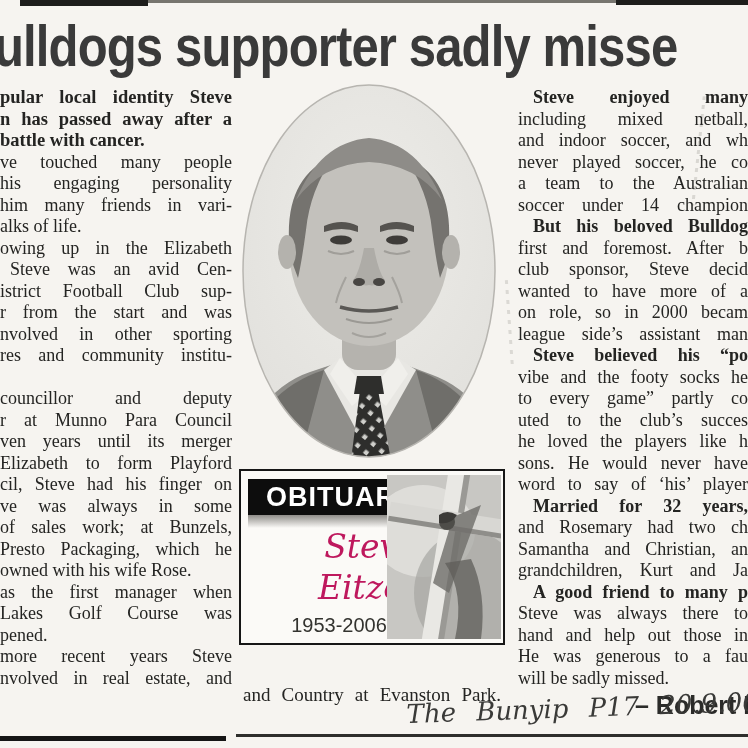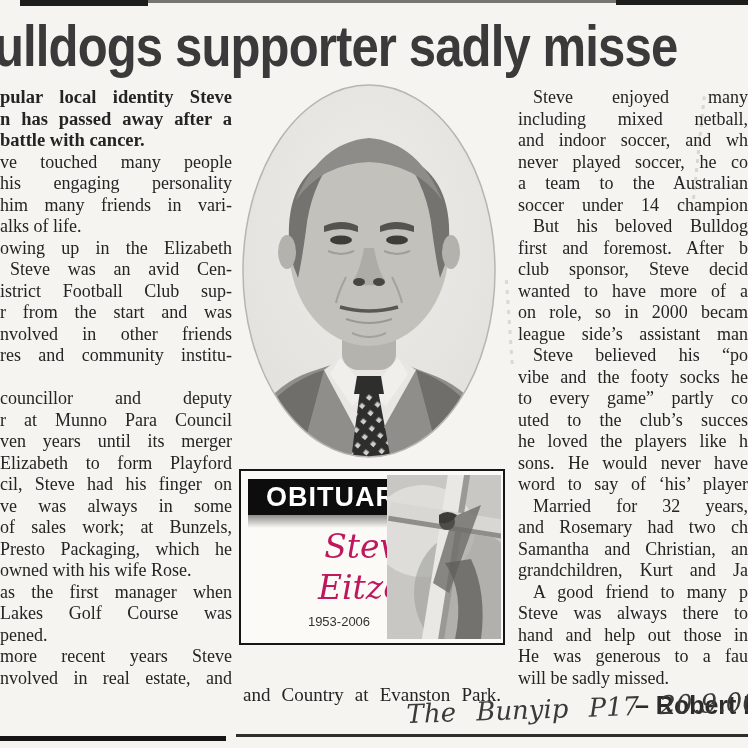--- a/index.html
+++ b/index.html
@@ -13,39 +13,39 @@
     font-family:"Liberation Sans", sans-serif;font-weight:bold;font-size:57px;
     letter-spacing:-1px;color:#3a3a3a;transform:scaleX(.86);transform-origin:left top;}
   
   .col{position:absolute;top:87px;}
   .col-left{left:0;width:232px;}
   .col-right{left:518px;width:230px;}
   .ln{height:21.5px;line-height:21.5px;font-size:18px;
       text-align:justify;text-align-last:justify;overflow:visible;white-space:nowrap;}
   .ln.b{font-weight:bold;font-size:18.5px;}
   .ln.end{text-align-last:left;}
-  .ln.ind{text-indent:15px;}
+  .ln.ind{text-indent:15px;font-weight:bold;}
   .ln.ind2{text-indent:10px;}
   .ln.sp{height:21.5px;}
   
   .portrait{position:absolute;left:240px;top:82px;width:258px;height:378px;}
   
   .obit{position:absolute;left:239px;top:469px;width:266px;height:176px;
         background:#fbfaf7;border:2px solid #161616;box-sizing:border-box;}
   .obit-banner{position:absolute;left:7px;top:8px;width:184px;height:36px;background:#0d0d0d;
         color:#ffffff;font-family:"Liberation Sans", sans-serif;font-weight:bold;font-size:27px;
         letter-spacing:1px;text-align:center;line-height:36px;}
   .obit-fade{position:absolute;left:7px;top:44px;width:184px;height:13px;
         background:linear-gradient(to bottom,#8f8d89,rgba(250,250,247,0));}
   .obit-name{position:absolute;left:0;width:196px;text-align:center;
         font-family:"DejaVu Serif", serif;font-style:italic;font-size:33px;color:#be185d;padding-left:32px;}
   .obit-name.n1{top:56px;}
   .obit-name.n2{top:97px;}
   .obit-years{position:absolute;left:0;top:143px;width:196px;text-align:center;
-        font-family:"Liberation Sans", sans-serif;font-size:13px;color:#33332f;}
+        font-family:"Liberation Sans", sans-serif;font-size:20px;color:#33332f;}
   .obit-photo{position:absolute;right:2px;top:4px;width:114px;height:164px;}
   
   .cline{position:absolute;left:243px;width:258px;font-size:19px;height:22px;line-height:22px;
         text-align:justify;text-align-last:justify;white-space:nowrap;}
   .cline.c1{top:684px;}
   .cline.c2{top:706px;text-indent:16px;}
   
   .byline{position:absolute;left:635px;top:691px;white-space:nowrap;
         font-family:"Liberation Sans", sans-serif;font-weight:bold;font-size:25px;color:#2b2b29;}
   
@@ -82,21 +82,21 @@
     <div class="ln b">n has passed away after a</div>
     <div class="ln b end">battle with cancer.</div>
     <div class="ln">ve touched many people</div>
     <div class="ln">his engaging personality</div>
     <div class="ln">him many friends in vari-</div>
     <div class="ln end">alks of life.</div>
     <div class="ln">owing up in the Elizabeth</div>
     <div class="ln ind2">Steve was an avid Cen-</div>
     <div class="ln">istrict Football Club sup-</div>
     <div class="ln">r from the start and was</div>
-    <div class="ln">nvolved in other friends</div>
+    <div class="ln">nvolved in other sporting</div>
     <div class="ln">res and community institu-</div>
     <div class="ln sp"></div>
     <div class="ln">councillor and deputy</div>
     <div class="ln">r at Munno Para Council</div>
     <div class="ln">ven years until its merger</div>
     <div class="ln">Elizabeth to form Playford</div>
     <div class="ln">cil, Steve had his finger on</div>
     <div class="ln">ve was always in some</div>
     <div class="ln">of sales work; at Bunzels,</div>
     <div class="ln">Presto Packaging, which he</div>

